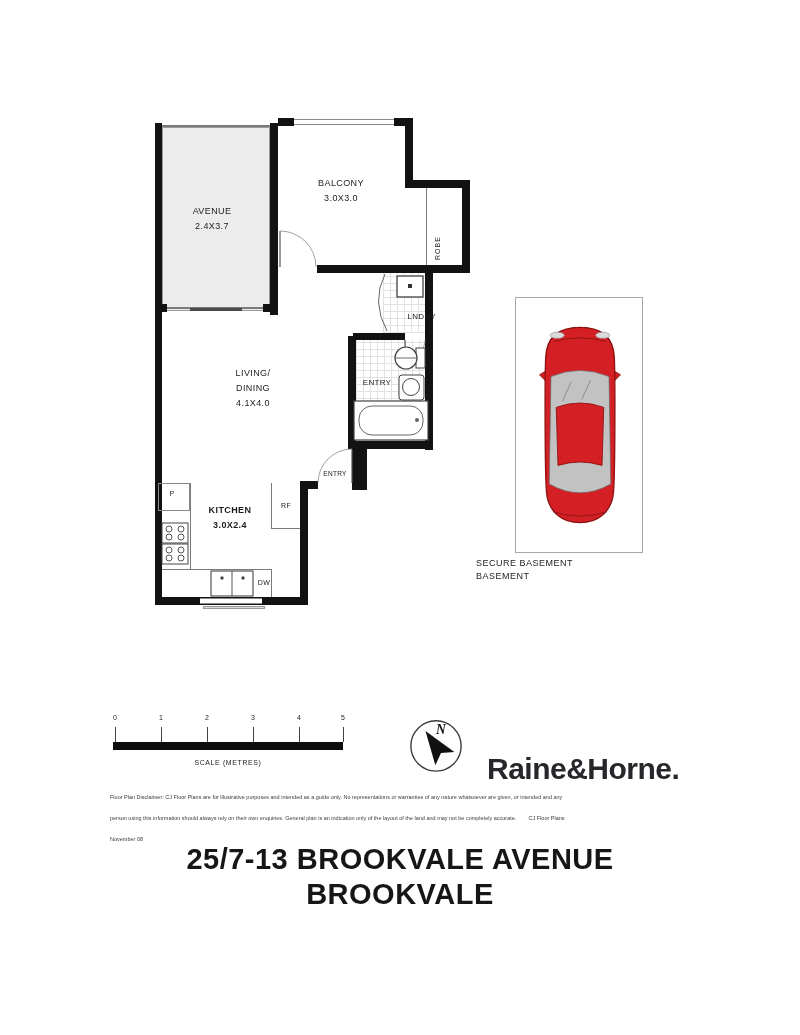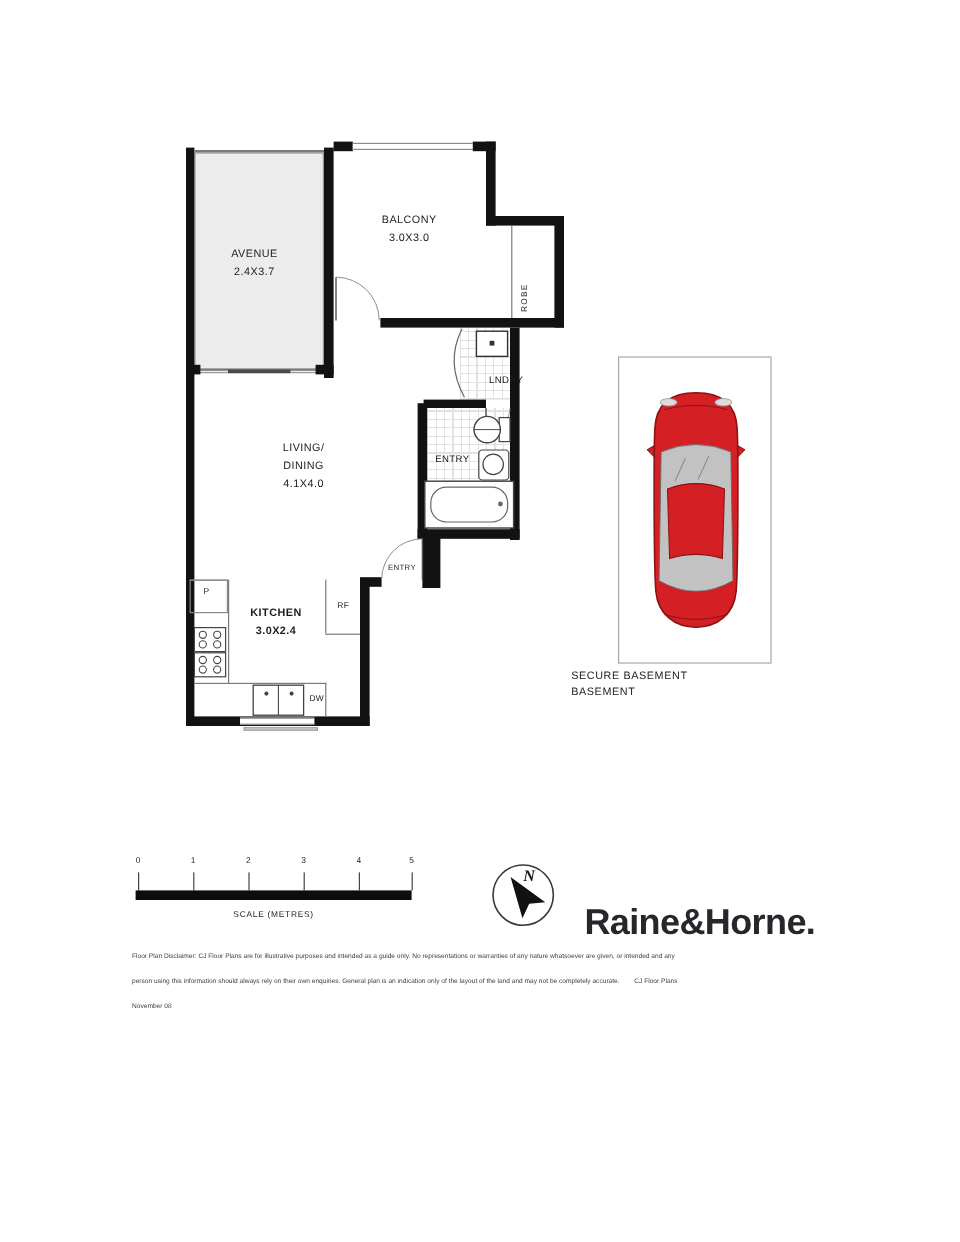--- a/index.html
+++ b/index.html
@@ -212,14 +212,18 @@
   </svg>
 
   <div id="logo">Raine&amp;Horne.</div>
 
   <div id="disclaimer">
     <div>Floor Plan Disclaimer: CJ Floor Plans are for illustrative purposes and intended as a guide only. No representations or warranties of any nature whatsoever are given, or intended and any</div>
     <div>person using this information should always rely on their own enquiries. General plan is an indication only of the layout of the land and may not be completely accurate.        CJ Floor Plans</div>
     <div>November 08</div>
   </div>
 
+  <div id="address">
+    <div class="line">25/7-13 BROOKVALE AVENUE</div>
+    <div class="line">BROOKVALE</div>
+  </div>
 
 </div>
 
 </body></html>

